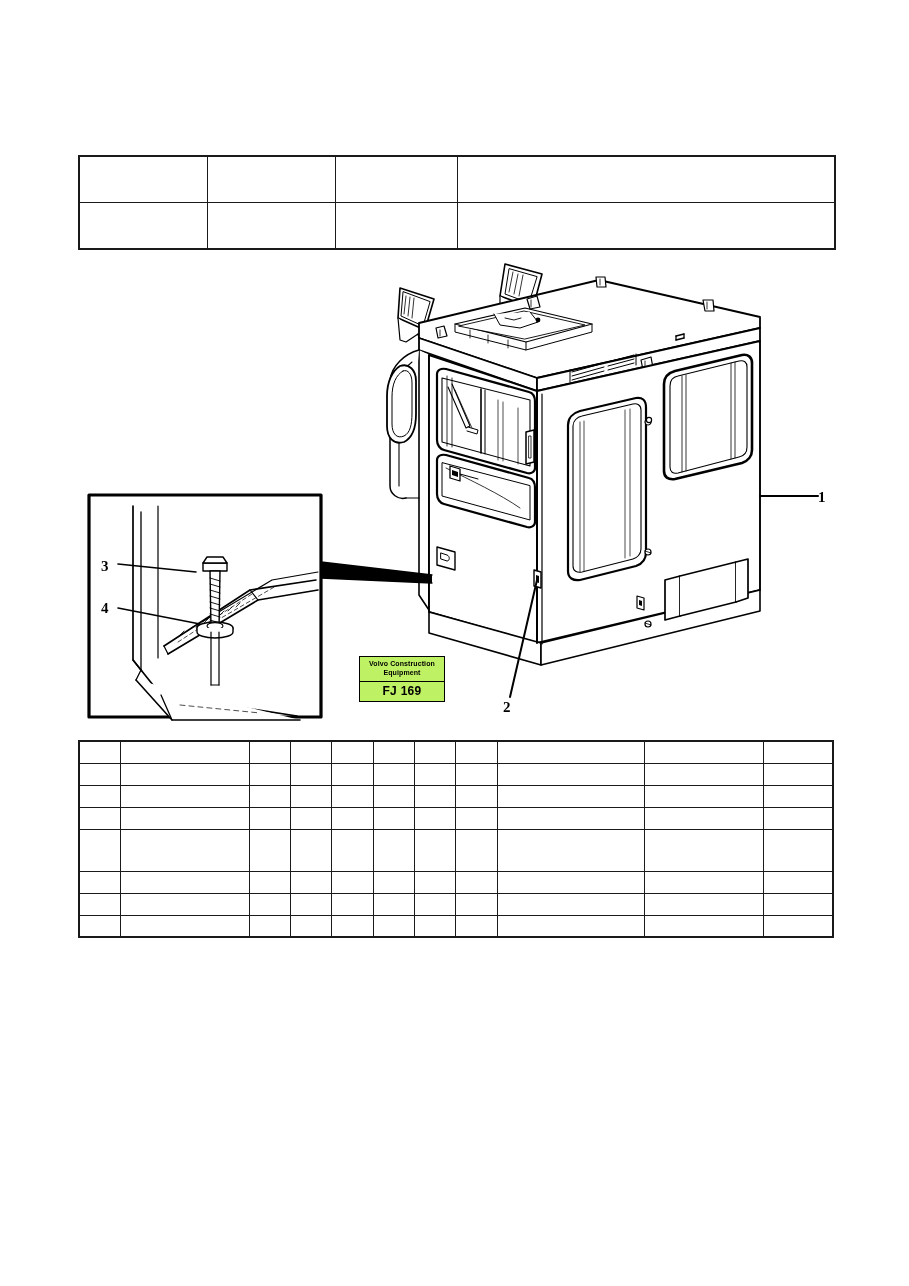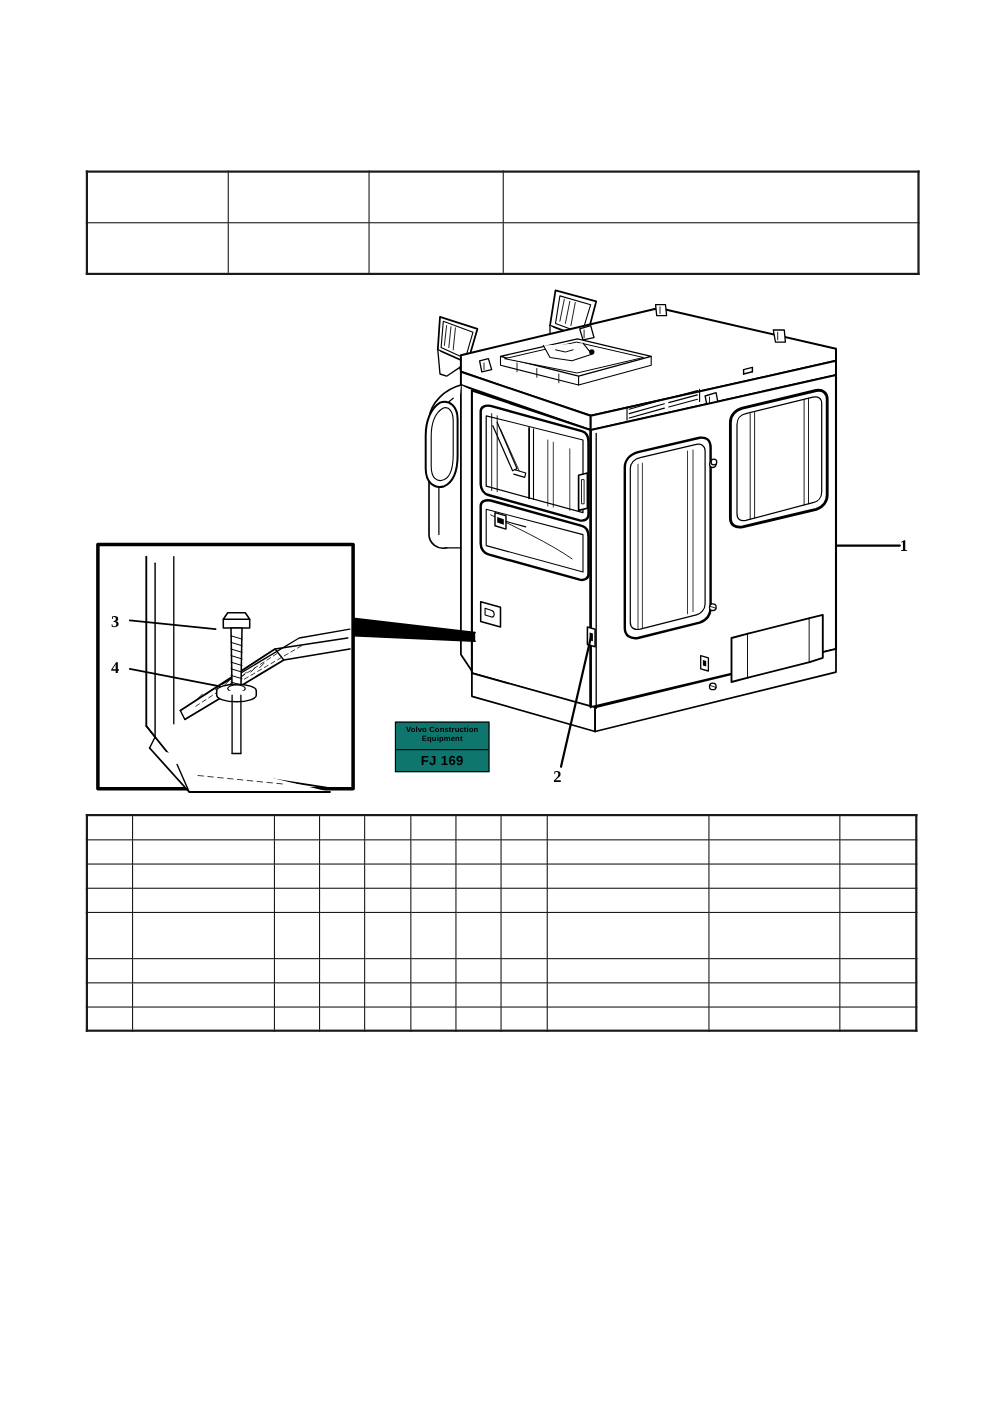--- a/index.html
+++ b/index.html
@@ -74,21 +74,21 @@
   #callout-3 { left: 101px; top: 559px; }
   #callout-4 { left: 101px; top: 601px; }
 
   
   #logo-block {
     position: absolute;
     left: 359px;
     top: 656px;
     width: 86px;
     border: 1.5px solid #000;
-    background: #0f766e;
+    background: #bef264;
     box-sizing: border-box;
   }
   #logo-top {
     border-bottom: 1.5px solid #000;
     text-align: center;
     padding: 3px 2px 3px;
     font-size: 7px;
     font-weight: bold;
     line-height: 1.25;
     letter-spacing: 0.1px;

